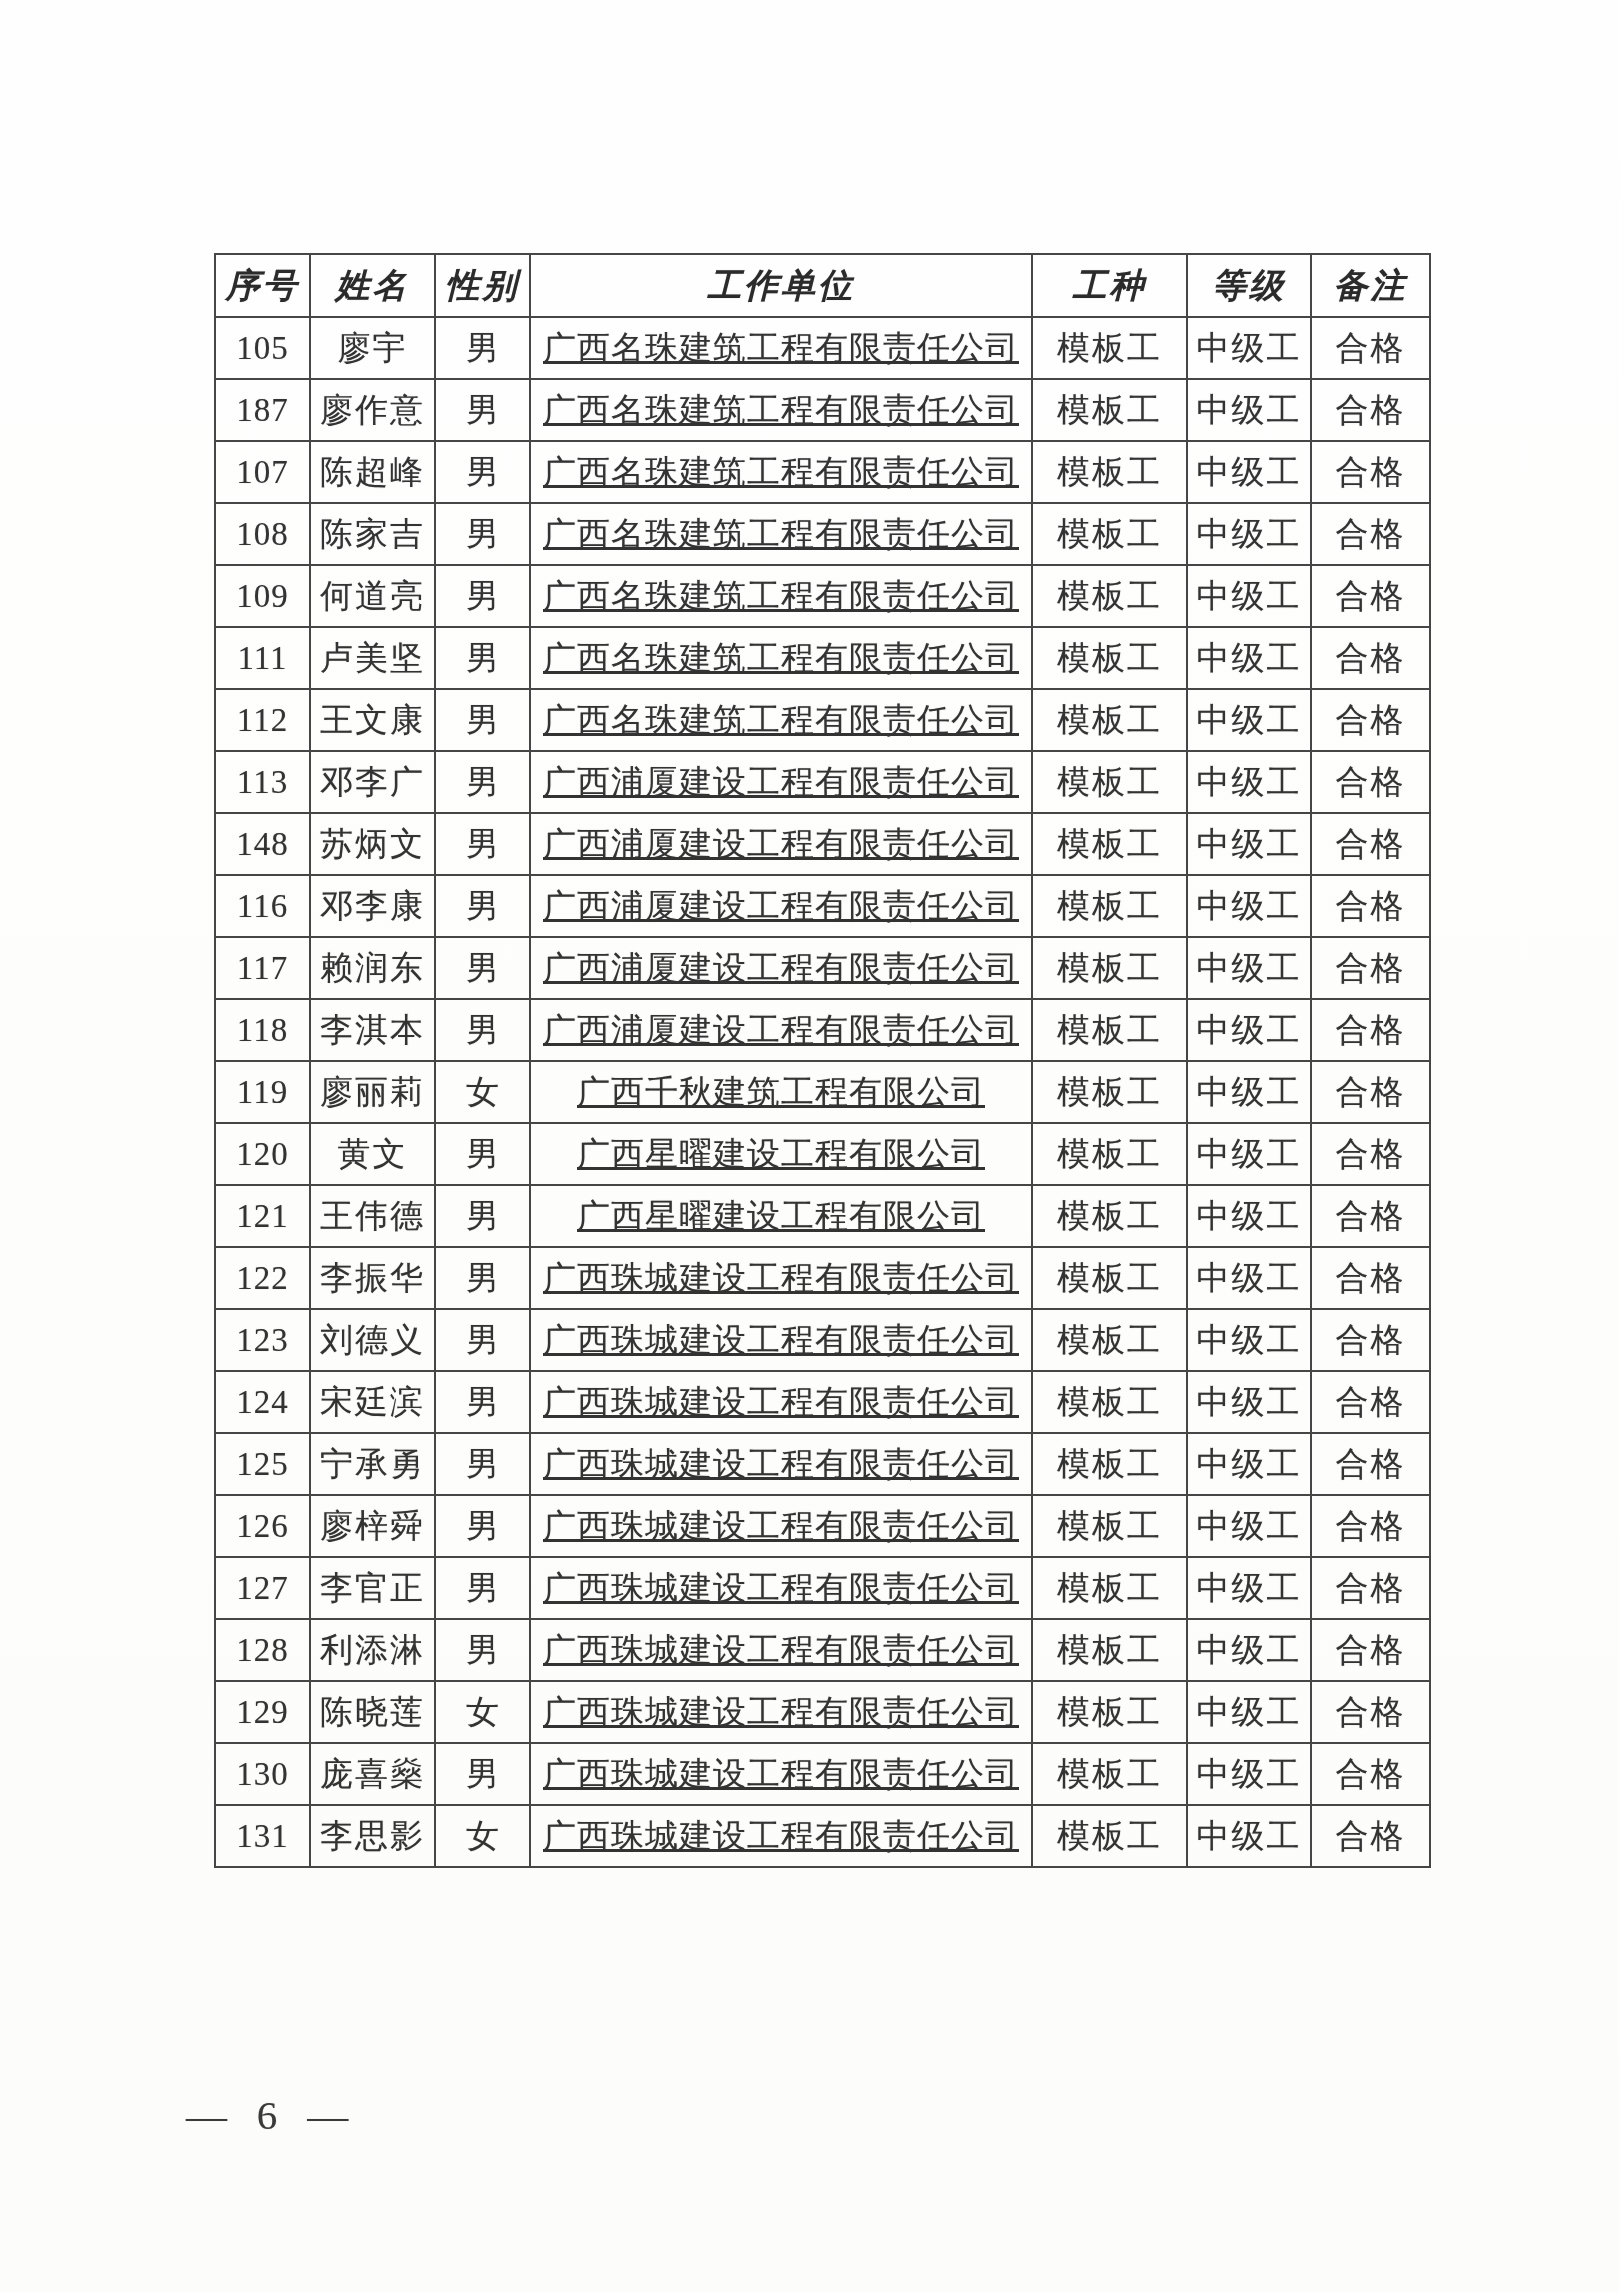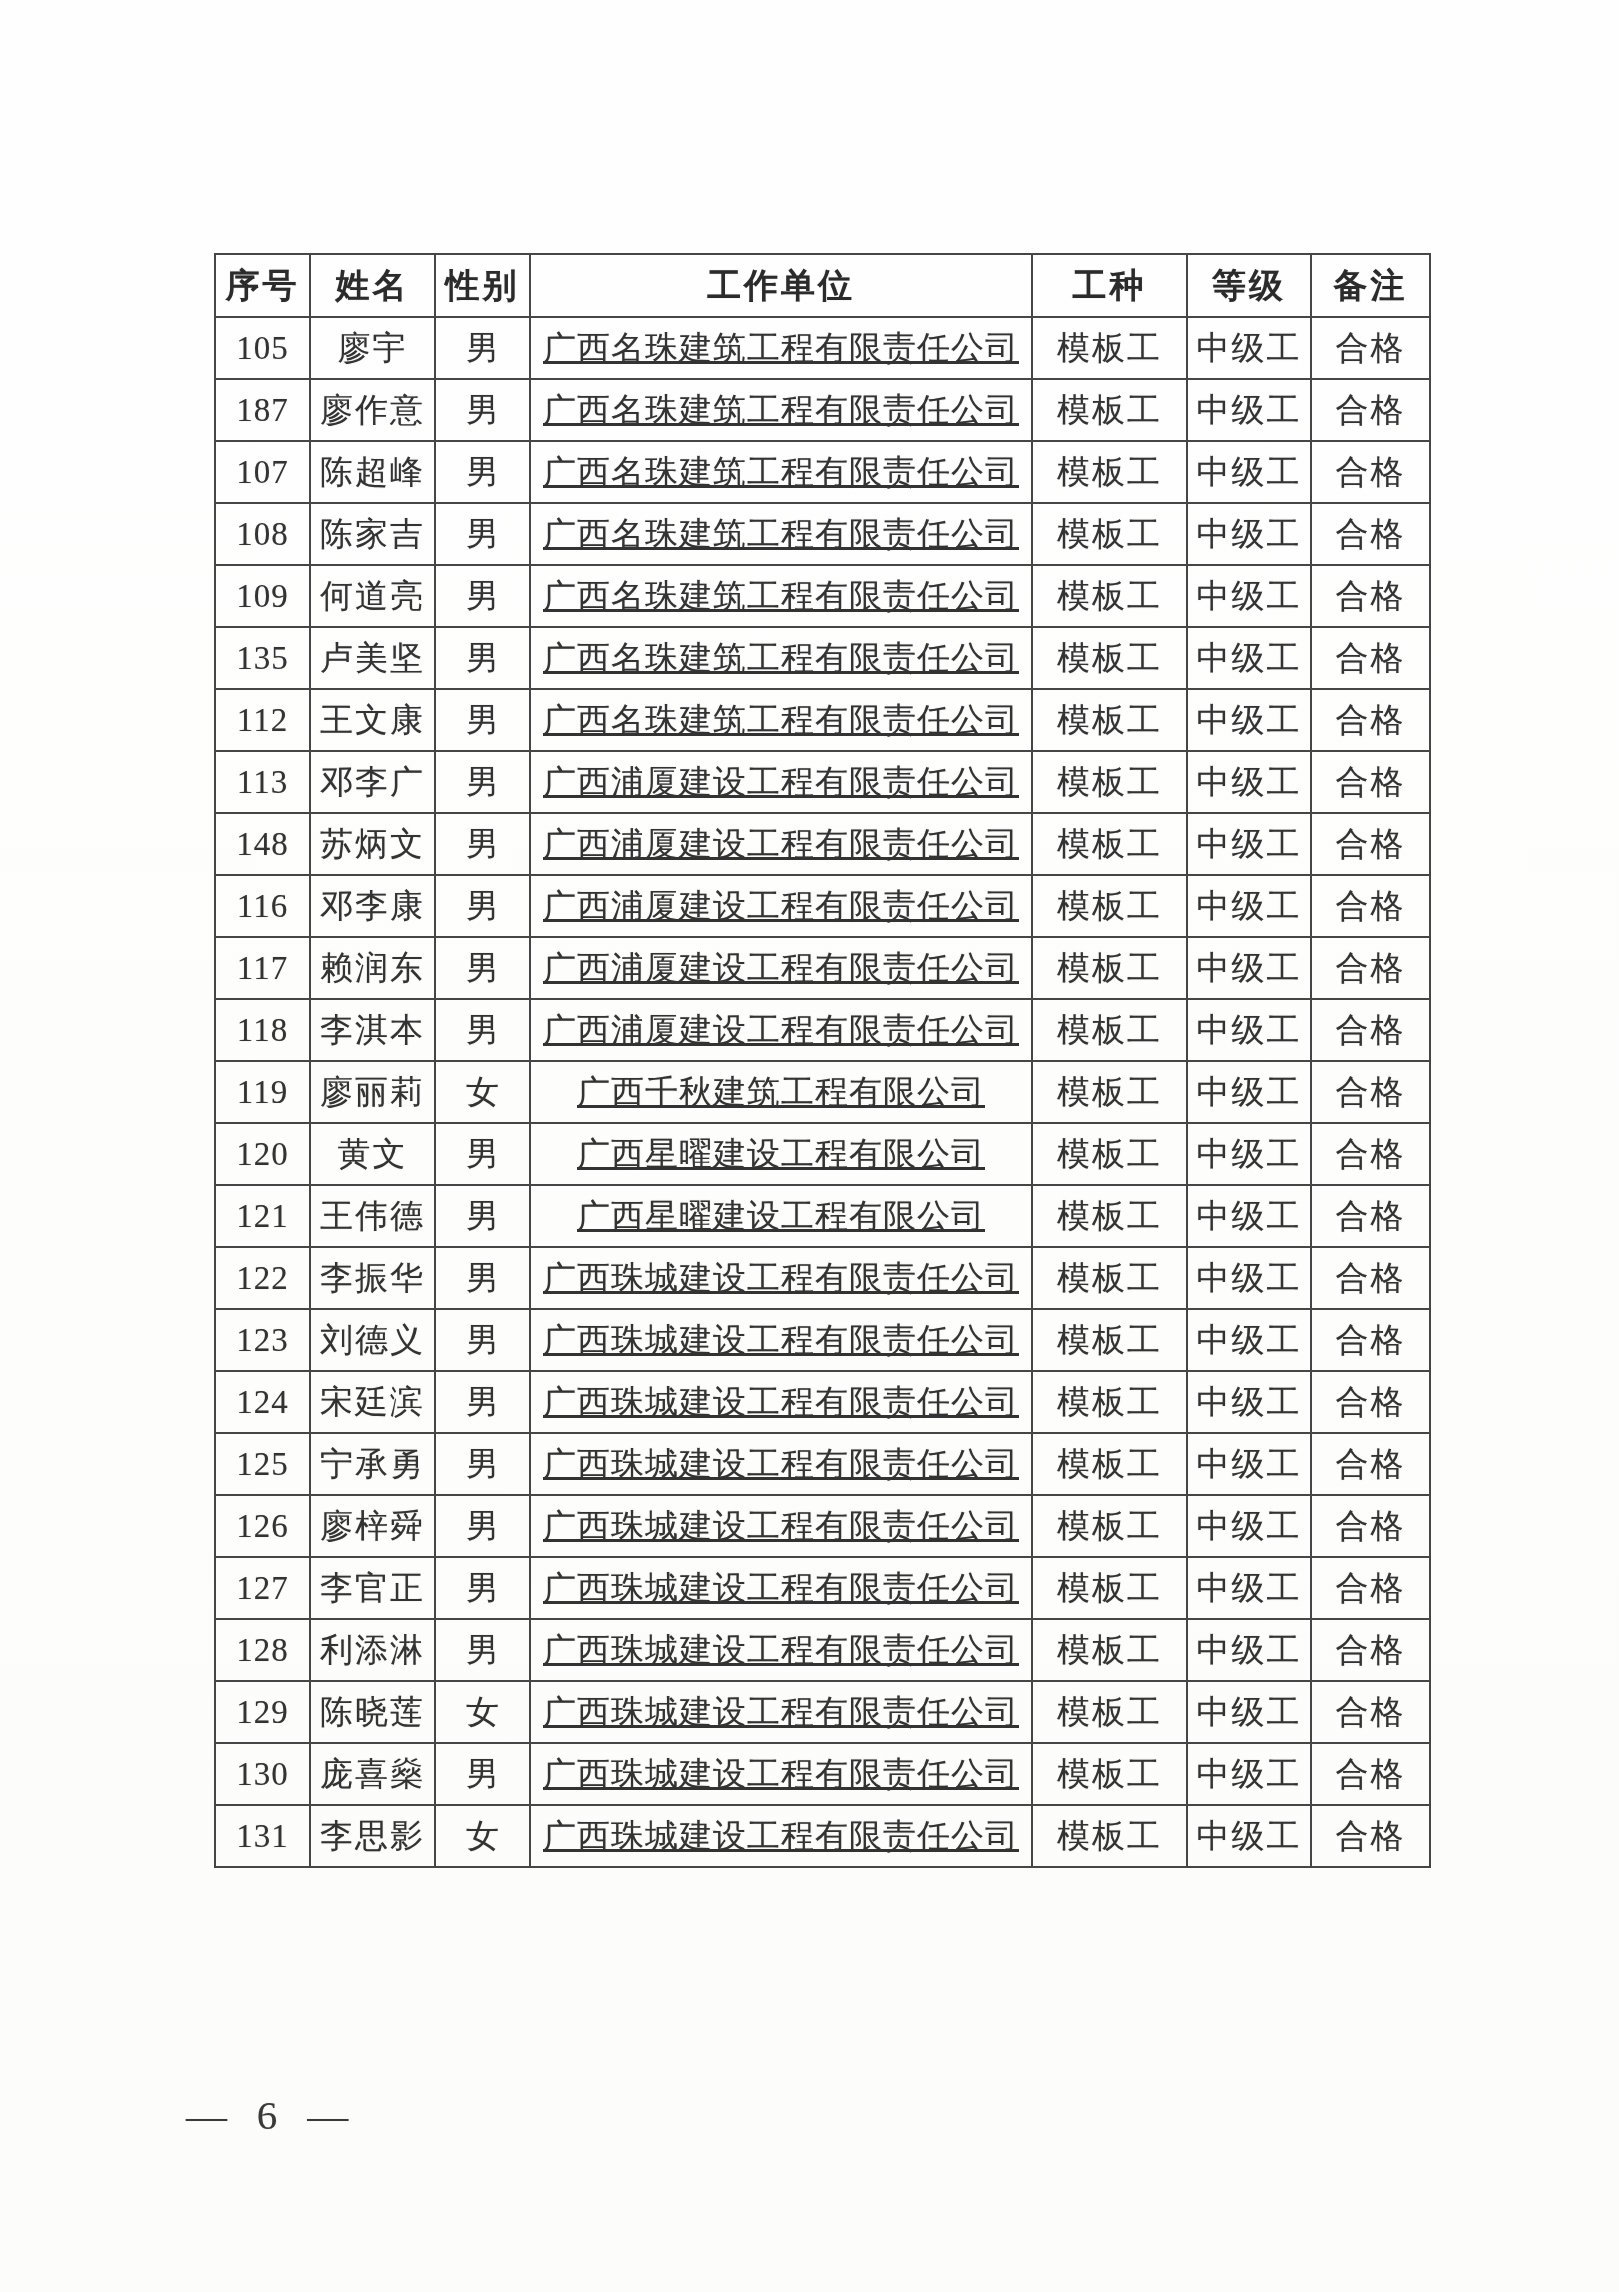--- a/index.html
+++ b/index.html
@@ -30,20 +30,21 @@
     white-space:nowrap;
     overflow:hidden;
     text-shadow:0 0 1px rgba(40,40,40,.35);
   }
   .roster thead th{
     height:61px;
     font-size:34px;
     font-weight:700;
     letter-spacing:2.9px;
     color:#2b2b2b;
+    font-style:italic;
   }
   .roster tbody td{
     height:60px;
     font-size:33px;
     color:#333333;
   }
   td.c-no{
     font-size:32px;
     letter-spacing:1px;
     border-radius:16px;
@@ -132,21 +133,21 @@
     <td class="c-name">何道亮</td>
     <td class="c-gender">男</td>
     <td class="c-company">广西名珠建筑工程有限责任公司</td>
     <td class="c-trade">模板工</td>
     <td class="c-grade">中级工</td>
     <td class="c-remark">合格</td>
   </tr>
 
 
   <tr>
-    <td class="c-no">135</td>
+    <td class="c-no">111</td>
     <td class="c-name">卢美坚</td>
     <td class="c-gender">男</td>
     <td class="c-company">广西名珠建筑工程有限责任公司</td>
     <td class="c-trade">模板工</td>
     <td class="c-grade">中级工</td>
     <td class="c-remark">合格</td>
   </tr>
 
   <tr>
     <td class="c-no">112</td>

